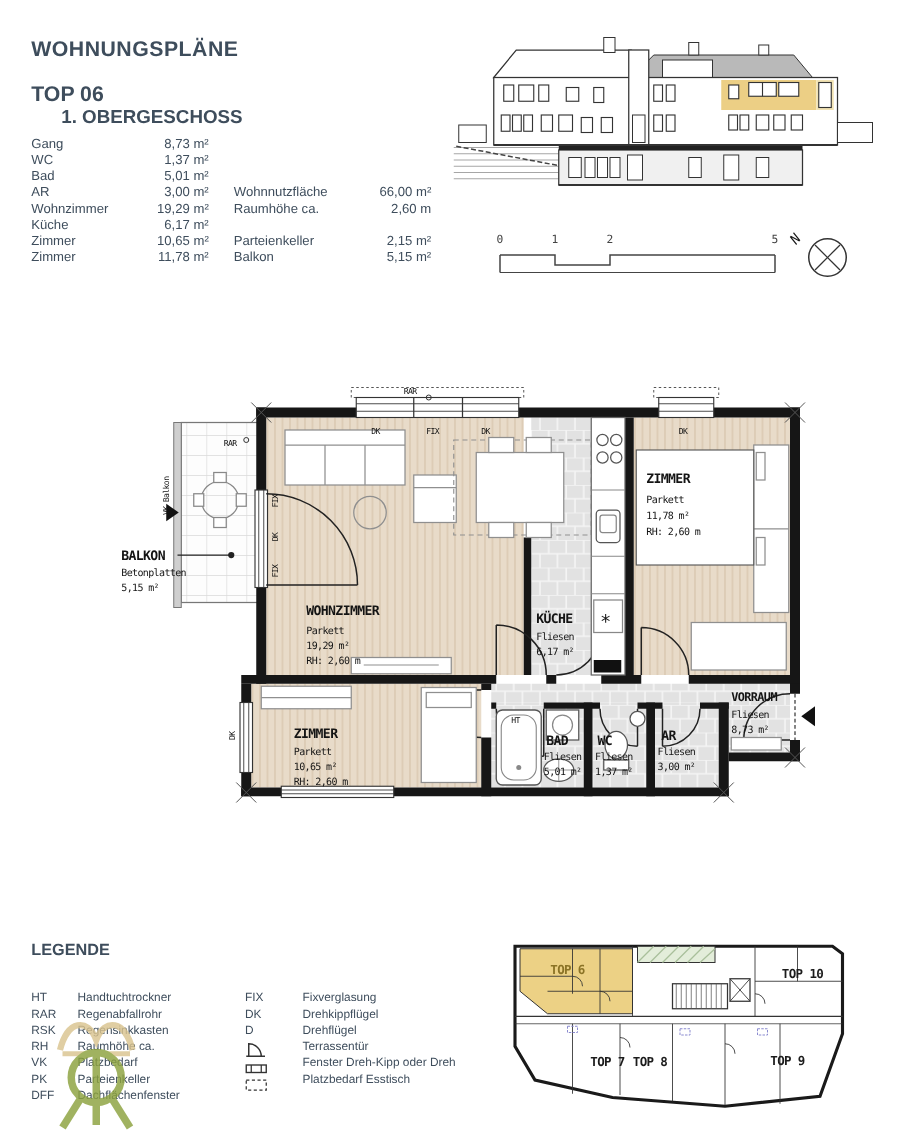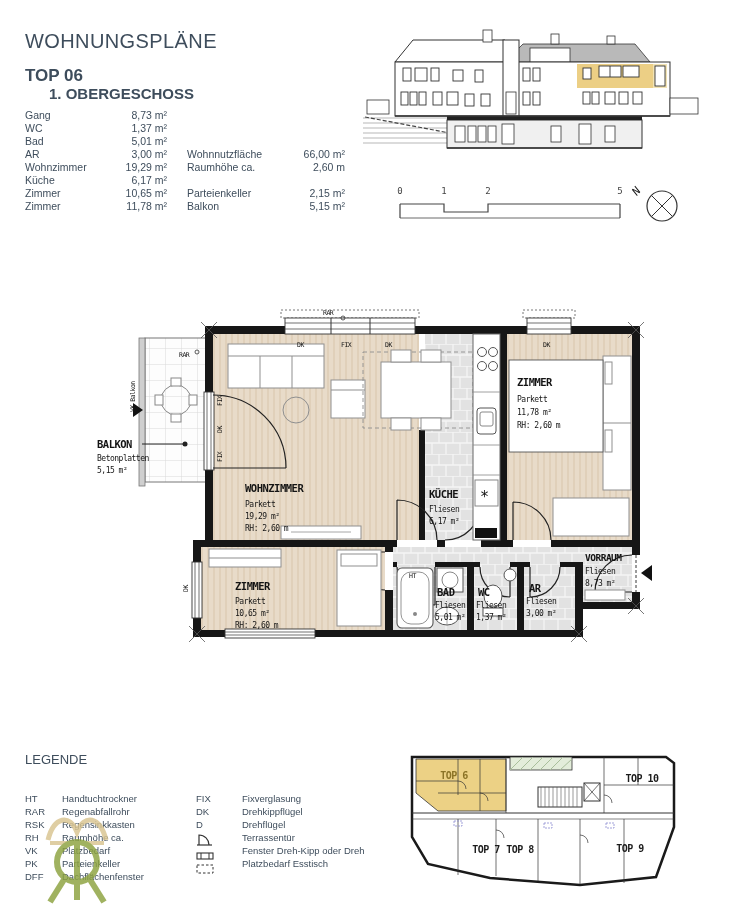--- a/index.html
+++ b/index.html
@@ -1,35 +1,35 @@
 <!DOCTYPE html>
 <html><head>
 <meta charset="utf-8">
 <style>
   html,body{margin:0;padding:0;background:#fff;}
   #page{position:relative;width:730px;height:905px;background:#ffffff;overflow:hidden;
         font-family:"Liberation Sans",sans-serif;color:#3e4d5c;}
   .abs{position:absolute;}
   
-  #title{left:25px;top:30px;font-size:20px;font-weight:400;letter-spacing:.4px;}
+  #title{left:25px;top:30px;font-size:17px;font-weight:700;letter-spacing:.4px;}
   #unit{left:25px;top:66px;font-size:17px;font-weight:700;}
   #floorname{left:25px;top:85px;font-size:15px;font-weight:700;margin-left:24px;}
   
   .roomrow{position:absolute;left:25px;width:142px;font-size:10.5px;display:flex;justify-content:space-between;align-items:center;}
   .sumrow{position:absolute;left:175px;width:158px;font-size:10.5px;display:flex;justify-content:space-between;margin-left:12px;}
   
   svg text{font-family:"DejaVu Sans Mono",monospace;fill:#141414;}
   text.rn{font-size:10.5px;font-weight:bold;letter-spacing:-.5px;}
   text.rn2{font-size:9.5px;font-weight:bold;letter-spacing:-.5px;}
   text.rd{font-size:8px;letter-spacing:-.5px;}
   text.sm{font-size:6.5px;letter-spacing:-.5px;}
   text.num{font-family:"DejaVu Sans Mono",monospace;font-size:9px;fill:#444;}
   text.top{font-size:10px;font-weight:bold;fill:#1c1c1c;letter-spacing:-.5px;}
   
-  #legend-title{left:25px;top:752px;font-size:13px;font-weight:400;}
+  #legend-title{left:25px;top:752px;font-size:13px;font-weight:700;}
   .lrow{position:absolute;font-size:9.5px;color:#3e4d5c;}
   .lab{position:absolute;font-size:9.5px;color:#3e4d5c;}
   .licon{position:absolute;}
   #watermark{left:20px;top:806px;opacity:.82;}
 </style>
 </head>
 <body>
 
 <div id="page">
 

